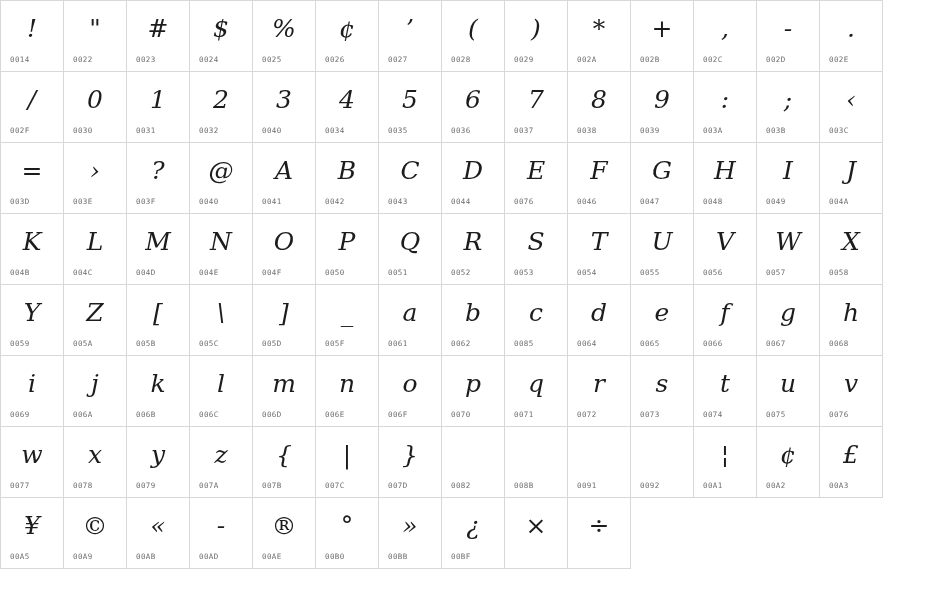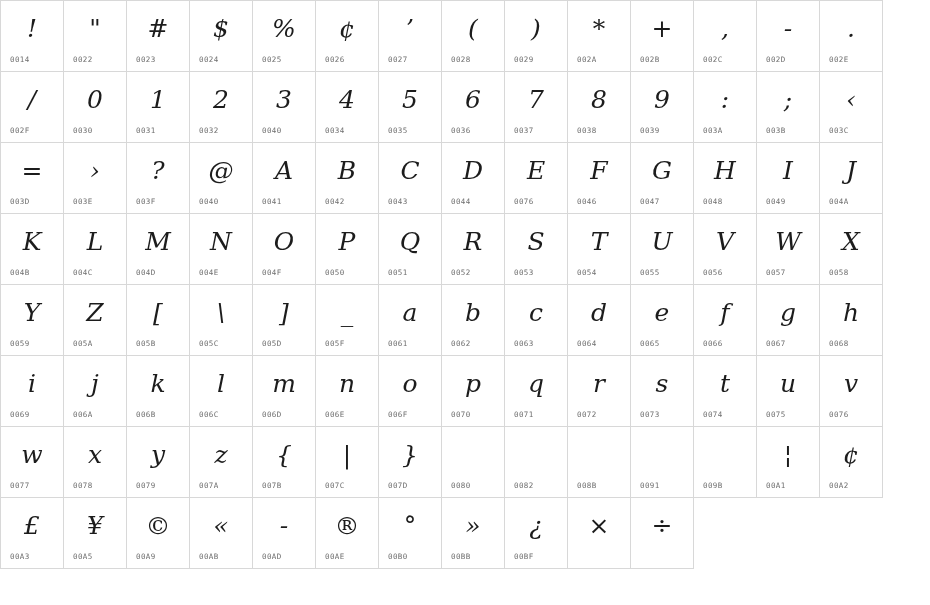--- a/index.html
+++ b/index.html
@@ -317,21 +317,21 @@
     <div class="cell">
       <div class="glyph">a</div>
       <div class="code">0061</div>
     </div>
     <div class="cell">
       <div class="glyph">b</div>
       <div class="code">0062</div>
     </div>
     <div class="cell">
       <div class="glyph">c</div>
-      <div class="code">0063</div>
+      <div class="code">0085</div>
     </div>
     <div class="cell">
       <div class="glyph">d</div>
       <div class="code">0064</div>
     </div>
     <div class="cell">
       <div class="glyph">e</div>
       <div class="code">0065</div>
     </div>
     <div class="cell">
@@ -422,40 +422,36 @@
       <div class="glyph">{</div>
       <div class="code">007B</div>
     </div>
     <div class="cell">
       <div class="glyph">|</div>
       <div class="code">007C</div>
     </div>
     <div class="cell">
       <div class="glyph">}</div>
       <div class="code">007D</div>
-    </div>
-    <div class="cell empty">
-      <div class="glyph"></div>
-      <div class="code">0080</div>
     </div>
     <div class="cell empty">
       <div class="glyph"></div>
       <div class="code">0082</div>
     </div>
     <div class="cell empty">
       <div class="glyph"></div>
       <div class="code">008B</div>
     </div>
     <div class="cell empty">
       <div class="glyph"></div>
       <div class="code">0091</div>
     </div>
     <div class="cell empty">
       <div class="glyph"></div>
-      <div class="code">009B</div>
+      <div class="code">0092</div>
     </div>
     <div class="cell">
       <div class="glyph">¦</div>
       <div class="code">00A1</div>
     </div>
     <div class="cell">
       <div class="glyph">¢</div>
       <div class="code">00A2</div>
     </div>
     <div class="cell">

